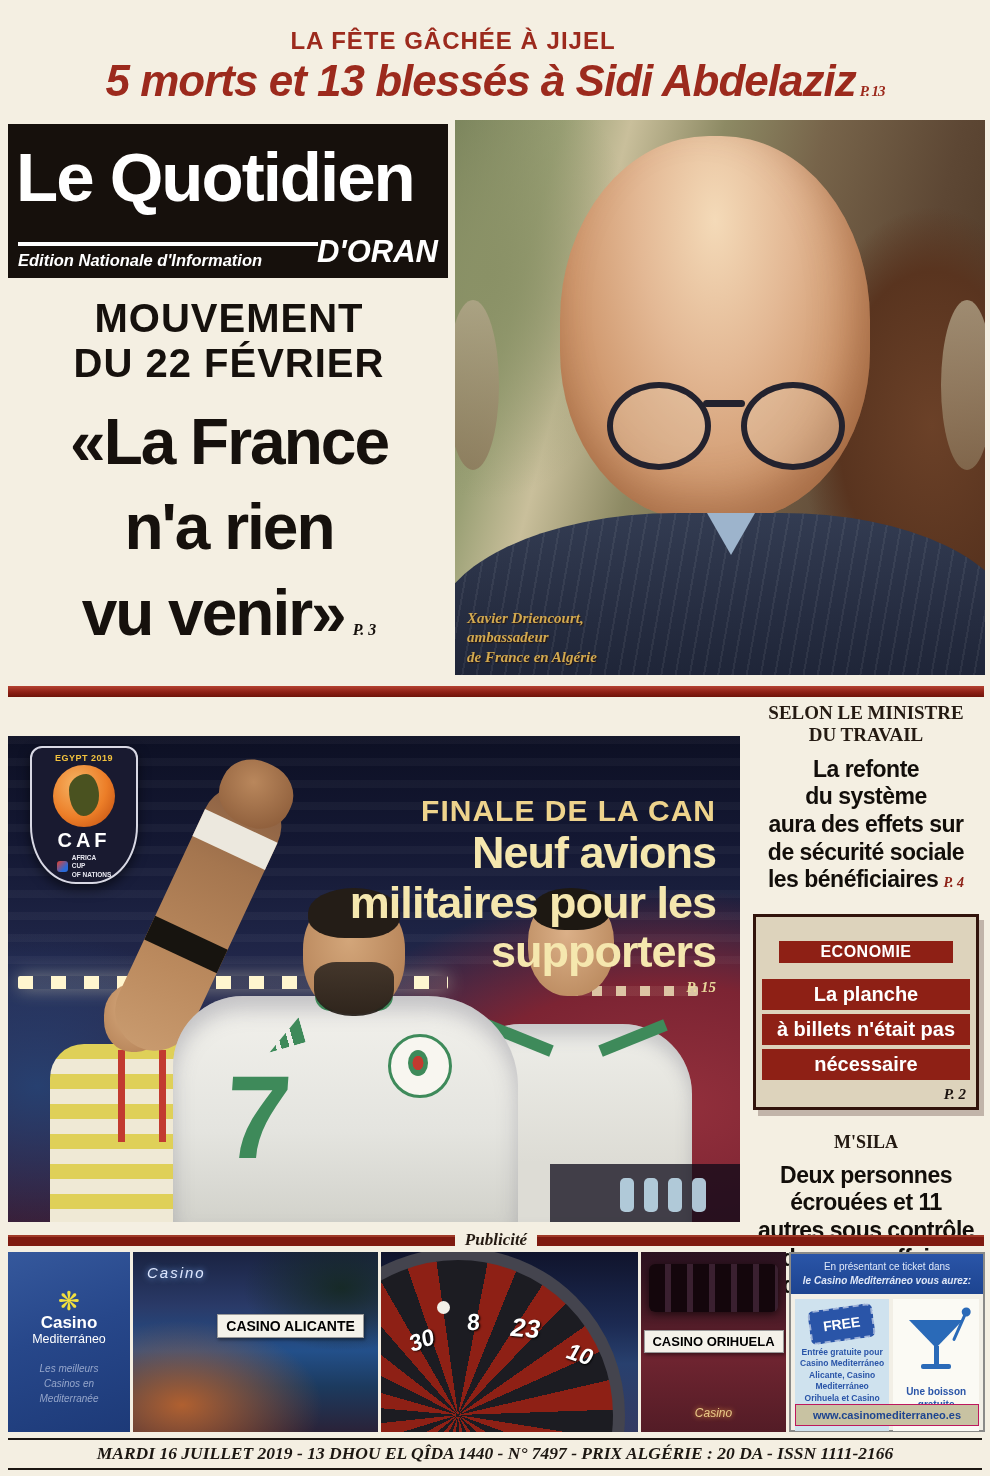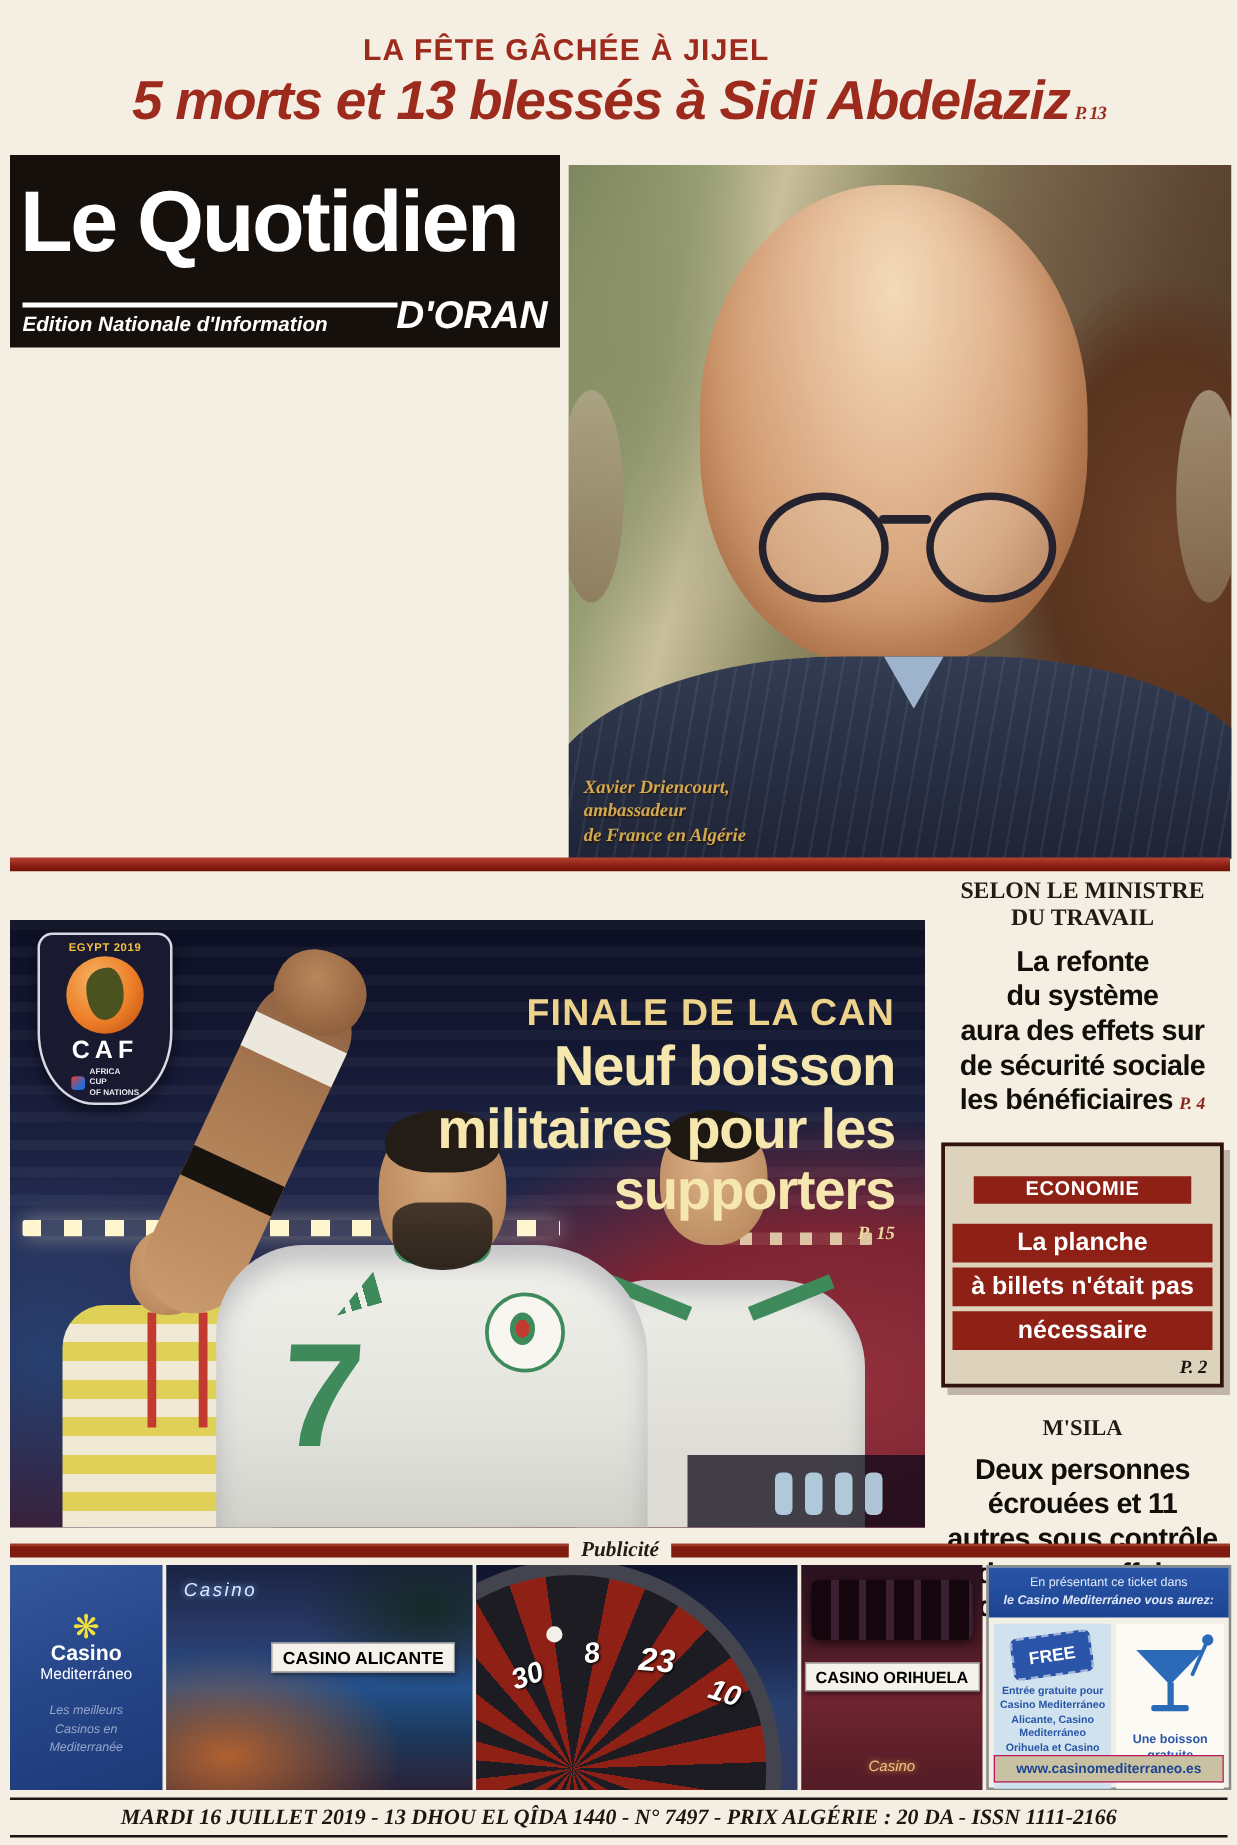--- a/index.html
+++ b/index.html
@@ -22,21 +22,21 @@
 
   
   .lead{position:absolute;left:8px;top:296px;width:442px;text-align:center;color:#16110d;}
   .lead-kicker div{font-size:40px;font-weight:bold;line-height:1.13;letter-spacing:1px;}
   .lead-headline{margin-top:14px;font-weight:bold;letter-spacing:-2px;}
   .lead-headline > div{font-size:64px;line-height:1.33;}
   .lead-page{font-size:16px;font-weight:bold;font-style:italic;letter-spacing:0;
     font-family:"Liberation Serif",serif;margin-left:8px;}
 
   
-  .portrait{position:absolute;left:455px;top:132px;width:530px;height:555px;overflow:hidden;
+  .portrait{position:absolute;left:455px;top:120px;width:530px;height:555px;overflow:hidden;
     background:
       radial-gradient(170px 280px at 90% 55%, #6b4128 0%, #59341f 55%, rgba(89,52,31,0) 78%),
       radial-gradient(220px 320px at 6% 28%, #8a9166 0%, rgba(138,145,102,0) 70%),
       linear-gradient(105deg,#77815a 0%,#9aa075 16%,#c9bf9b 26%,#8d8a64 40%,#77644a 55%,#5d4734 75%,#47311f 100%);}
   .p-head{position:absolute;left:105px;top:16px;width:310px;height:384px;border-radius:48% 48% 44% 44%;
     background:radial-gradient(ellipse at 50% 22%,#f4dab8 0%,#e3b894 35%,#d0996f 65%,#b67c51 88%,#a06a42 100%);
     box-shadow:inset -16px -24px 44px rgba(120,60,30,.35);}
   .p-hair-l,.p-hair-r{position:absolute;top:180px;width:52px;height:170px;border-radius:50%;
     background:linear-gradient(#b5a88c,#8a7458);opacity:.75;}
   .p-hair-l{left:-8px;}.p-hair-r{right:-8px;}
@@ -236,20 +236,33 @@
     <span>5 morts et 13 blessés à Sidi Abdelaziz</span><span class="pref">P. 13</span>
   </div>
 
   <div class="masthead">
     <div class="mast-title">Le Quotidien</div>
     <div class="mast-rule"></div>
     <div class="mast-edition">Edition Nationale d'Information</div>
     <div class="mast-city">D'ORAN</div>
   </div>
 
+  <div class="lead">
+    <div class="lead-kicker">
+      <div>MOUVEMENT</div>
+      <div>DU 22 FÉVRIER</div>
+    </div>
+    <div class="lead-headline">
+      <div>«La France</div>
+      <div>n'a rien</div>
+      <div>
+        <span>vu venir»</span><span class="lead-page">P. 3</span>
+      </div>
+    </div>
+  </div>
 
   <figure class="portrait" style="margin:0">
     <div class="p-hair-l"></div>
     <div class="p-hair-r"></div>
     <div class="p-head"></div>
     <div class="p-glasses">
       <div class="p-glass"></div>
       <div class="p-bridge"></div>
       <div class="p-glass right"></div>
     </div>
@@ -309,21 +322,21 @@
         <span class="caf-total"></span>
         <span class="caf-org-lines">
           <span style="display:block">AFRICA</span>
           <span style="display:block">CUP</span>
           <span style="display:block">OF NATIONS</span>
         </span>
       </div>
     </div>
     <div class="can-text">
       <div class="can-kicker">FINALE DE LA CAN</div>
-      <div class="can-h">Neuf boisson</div>
+      <div class="can-h">Neuf avions</div>
       <div class="can-h">militaires pour les</div>
       <div class="can-h">supporters</div>
       <div class="can-page">P. 15</div>
     </div>
   </figure>
 
   <aside class="right-col">
     <div class="serif-kicker">
       <div>SELON LE MINISTRE</div>
       <div>DU TRAVAIL</div>

